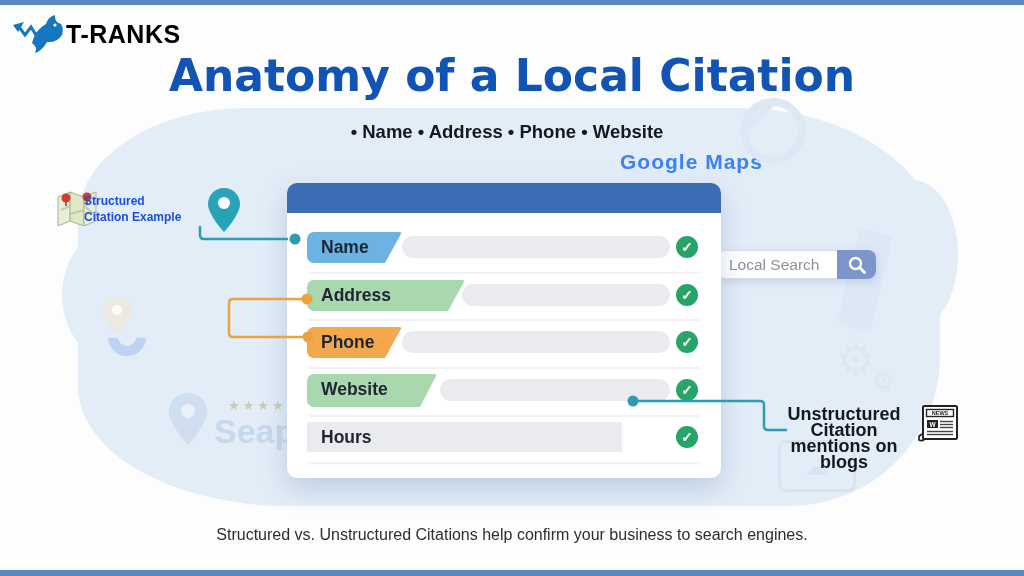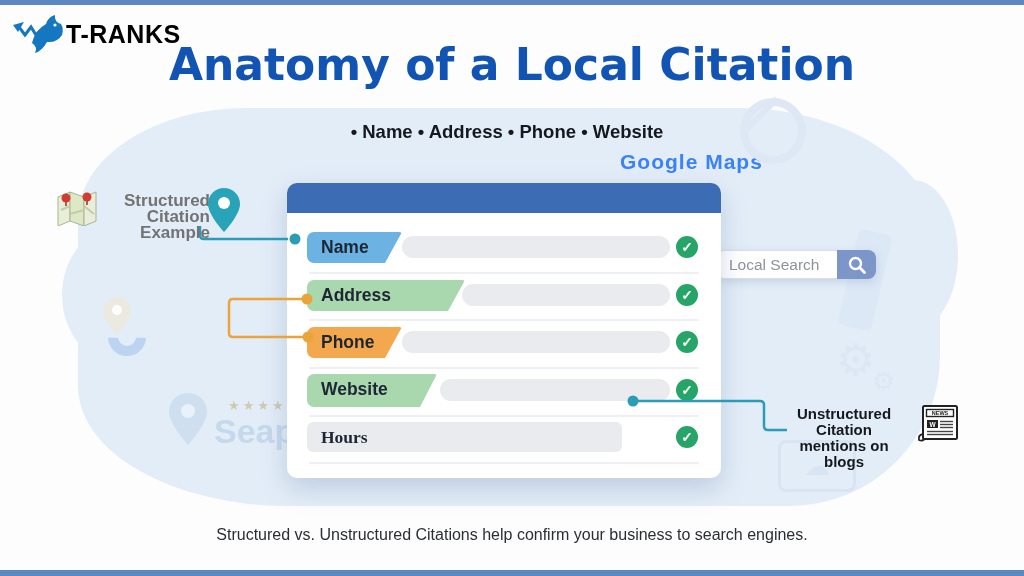--- a/index.html
+++ b/index.html
@@ -29,21 +29,21 @@
   .browser-box { left:778px; top:440px; width:78px; height:52px; border:3px solid #d8e4f2; border-radius:8px;
                  display:flex; align-items:center; justify-content:center; font-size:26px; color:#d8e4f2; }
   .tilted-page { left:848px; top:231px; width:34px; height:98px; background:#dce8f6; border-radius:6px;
                  transform:rotate(13deg); }
 
   
   .logo { position:absolute; left:12px; top:11px; display:flex; align-items:center; z-index:8; }
   .logo-text { font-size:25px; font-weight:800; color:#000000; letter-spacing:.5px; margin-left:2px; }
 
   
-  .title { position:absolute; left:0; right:0; top:39px; text-align:center;
+  .title { position:absolute; left:0; right:0; top:50px; text-align:center;
            font-family:"DejaVu Sans", sans-serif; font-size:44px; font-weight:700; color:#1254b4; z-index:8; }
   .subtitle { position:absolute; left:0; right:10px; top:121px; text-align:center;
               font-size:18.5px; font-weight:700; color:#15181d; z-index:8; }
 
   
   .card { position:absolute; left:287px; top:183px; width:434px; height:295px; background:#ffffff;
           border-radius:10px; box-shadow:0 10px 26px rgba(90,120,160,.28); z-index:3; }
   .card-header { position:absolute; left:0; top:0; width:100%; height:30px; background:#3b6cb4;
                  border-radius:10px 10px 0 0; }
   .tab { position:absolute; font-size:17.5px; font-weight:700; color:#1d2733; line-height:31px;
@@ -64,46 +64,46 @@
   .chk-address { left:389px; top:101px; }
   .div-2       { top:136px; }
   .tab-phone   { left:20px; top:144px; width:95px;  height:31px; }
   .bar-phone   { left:115px; top:148px; width:268px; }
   .chk-phone   { left:389px; top:148px; }
   .div-3       { top:184px; }
   .tab-website { left:20px; top:191px; width:130px; height:33px; }
   .bar-website { left:153px; top:196px; width:230px; }
   .chk-website { left:389px; top:196px; }
   .div-4       { top:232px; }
-  .bar-hours   { left:20px; top:239px; width:315px; height:30px; border-radius:6px;font-family:Liberation Serif, serif; }
+  .bar-hours   { left:20px; top:239px; width:315px; height:30px; border-radius:0; }
   .hours-label { font-size:17.5px; font-weight:700; color:#1d2733; line-height:30px; padding-left:14px; display:block; }
   .chk-hours   { left:389px; top:243px; }
   .div-5       { top:279px; }
 
   
   .connector-layer { position:absolute; inset:0; z-index:6; pointer-events:none; }
 
   
-  .structured-note { position:absolute; left:84px; top:193px; width:126px; text-align:right;
-                     font-size:17px; font-weight:700; color:#737373; line-height:16px; z-index:7; }
+  .structured-note { position:absolute; left:84px; top:193px; width:126px; text-align:left;
+                     font-size:12px; font-weight:700; color:#1d4ed8; line-height:16px; z-index:7; }
   .map-icon { position:absolute; left:56px; top:190px; z-index:7; }
   .pin-icon { position:absolute; left:207px; top:187px; z-index:7; }
 
   
   .search-bar { position:absolute; left:718px; top:250px; width:158px; height:29px; display:flex; z-index:2;
                 box-shadow:0 3px 8px rgba(110,135,170,.25); border-radius:6px; }
   .search-field { width:119px; height:29px; background:#ffffff; border:1px solid #d9dfe8; border-right:none;
                   border-radius:6px 0 0 6px; font-size:15.5px; color:#8d929b; line-height:27px; padding-left:10px;
                   overflow:hidden; white-space:nowrap; }
   .search-button { width:39px; height:29px; background:#7d96ca; border-radius:0 8px 8px 0;
                    display:flex; align-items:center; justify-content:center; }
 
   
   .unstructured-note { position:absolute; left:778px; top:406px; width:132px; text-align:center;
-                       font-size:15px; font-weight:700; color:#15181d; line-height:16px; z-index:7; }
+                       font-size:18px; font-weight:700; color:#15181d; line-height:16px; z-index:7; }
   .newspaper-icon { position:absolute; left:916px; top:402px; z-index:7; }
 
   
   .caption { position:absolute; left:0; right:0; top:526px; text-align:center;
              font-size:16px; color:#2b2e33; z-index:8; }
 </style>
 </head>
 <body>
 
 <div id="stage">

